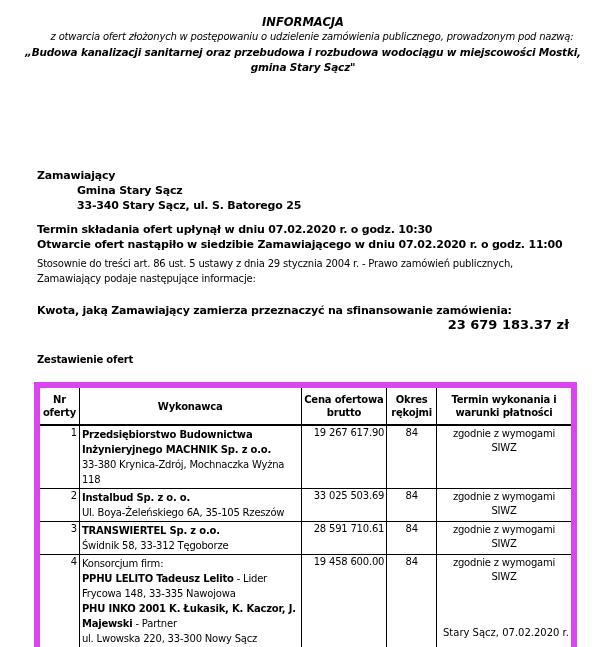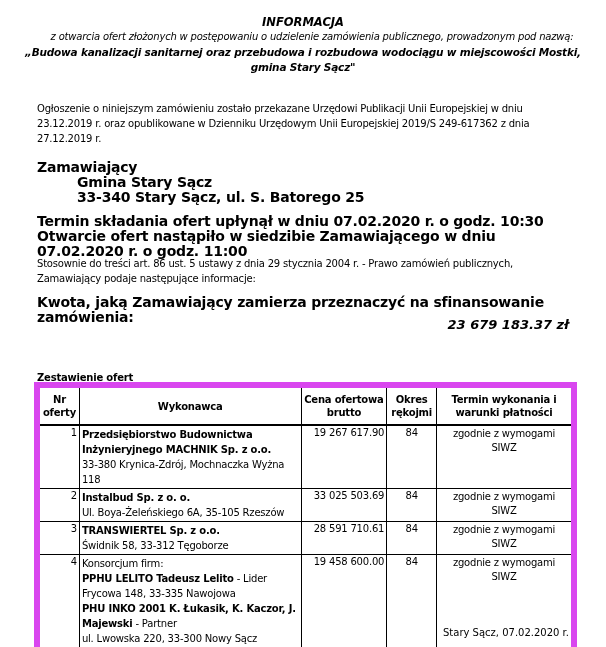--- a/index.html
+++ b/index.html
@@ -5,22 +5,22 @@
   html, body { margin: 0; padding: 0; background: #ffffff; }
   body { width: 606px; height: 647px; position: relative; overflow: hidden;
          font-family: "DejaVu Sans", sans-serif; color: #000; }
   .page { position: absolute; left: 0; top: 0; width: 606px; height: 647px; }
   .center { text-align: center; font-style: italic; }
   .t-title { position: absolute; top: 15px; left: 0; width: 606px; font-weight: bold; font-size: 11.5px; }
   .t-sub { position: absolute; top: 31px; left: 9px; width: 606px; font-size: 10px; letter-spacing: -0.2px; }
   .t-name { position: absolute; top: 45px; left: 0; width: 606px; font-weight: bold; font-size: 10.5px; line-height: 15px; letter-spacing: -0.2px; }
   .para { position: absolute; left: 37px; width: 540px; font-size: 10px; line-height: 15px; letter-spacing: -0.2px; }
   .bold { font-weight: bold; }
-  .b11 { font-size: 14px; letter-spacing: -0.2px; }
-  .amount { position: absolute; top: 317px; right: 37px; font-weight: bold; font-size: 13px; font-style: italic; }
+  .b11 { font-size: 11px; letter-spacing: -0.2px; margin-top: 8px; }
+  .amount { position: absolute; top: 317px; right: 37px; font-weight: bold; font-size: 13px; }
   table.offers { position: absolute; left: 34px; top: 382px; width: 543px; border-collapse: collapse;
                  font-size: 10px; letter-spacing: -0.2px; }
   table.offers th, table.offers td { border: 1px solid #000; padding: 1px 2px; vertical-align: top; }
   table.offers { border: 6px solid #d946ef; }
   table.offers th { font-weight: bold; text-align: center; vertical-align: middle; height: 34px; font-size: 10px; line-height: 13px; }
   table.offers tr.hdr th { border-bottom: 2px solid #000; }
   td.nr { text-align: right; width: 35px; }
   td.contractor { width: 222px; line-height: 15px; }
   td.price { text-align: right; width: 82px; margin-top: 13px; }
   td.warranty { text-align: center; width: 45px; }
@@ -32,46 +32,41 @@
 
 <div class="page">
 
   <div class="t-title center">INFORMACJA</div>
   <div class="t-sub center">z otwarcia ofert złożonych w postępowaniu o udzielenie zamówienia publicznego, prowadzonym pod nazwą:</div>
   <div class="t-name center">
     <div>„Budowa kanalizacji sanitarnej oraz przebudowa i rozbudowa wodociągu w miejscowości Mostki,</div>
     <div>gmina Stary Sącz"</div>
   </div>
 
-  <div class="para" style="top:101px;">
-    <div>Ogłoszenie o niniejszym zamówieniu zostało przekazane Urzędowi Publikacji Unii Europejskiej w dniu</div>
-    <div>23.12.2019 r. oraz opublikowane w Dzienniku Urzędowym Unii Europejskiej 2019/S 249-617362 z dnia</div>
-    <div>27.12.2019 r.</div>
-  </div>
 
   <div class="para bold b11" style="top:160px;">
     <div>Zamawiający</div>
     <div style="padding-left:40px;">Gmina Stary Sącz</div>
     <div style="padding-left:40px;">33-340 Stary Sącz, ul. S. Batorego 25</div>
   </div>
 
   <div class="para bold b11" style="top:214px;">
     <div>Termin składania ofert upłynął w dniu 07.02.2020 r. o godz. 10:30</div>
     <div>Otwarcie ofert nastąpiło w siedzibie Zamawiającego w dniu 07.02.2020 r. o godz. 11:00</div>
   </div>
 
   <div class="para" style="top:256px;">
     <div>Stosownie do treści art. 86 ust. 5 ustawy z dnia 29 stycznia 2004 r. - Prawo zamówień publicznych,</div>
     <div>Zamawiający podaje następujące informacje:</div>
   </div>
 
   <div class="para bold b11" style="top:295px;">Kwota, jaką Zamawiający zamierza przeznaczyć na sfinansowanie zamówienia:</div>
   <div class="amount">23 679 183.37 zł</div>
 
-  <div class="para bold" style="top:370px;">Zestawienie ofert</div>
+  <div class="para bold" style="top:352px;">Zestawienie ofert</div>
 
   <table class="offers">
     <tbody>
         <tr class="hdr">
       <th>
         <div>Nr</div>
         <div>oferty</div>
       </th>
       <th>Wykonawca</th>
       <th>

